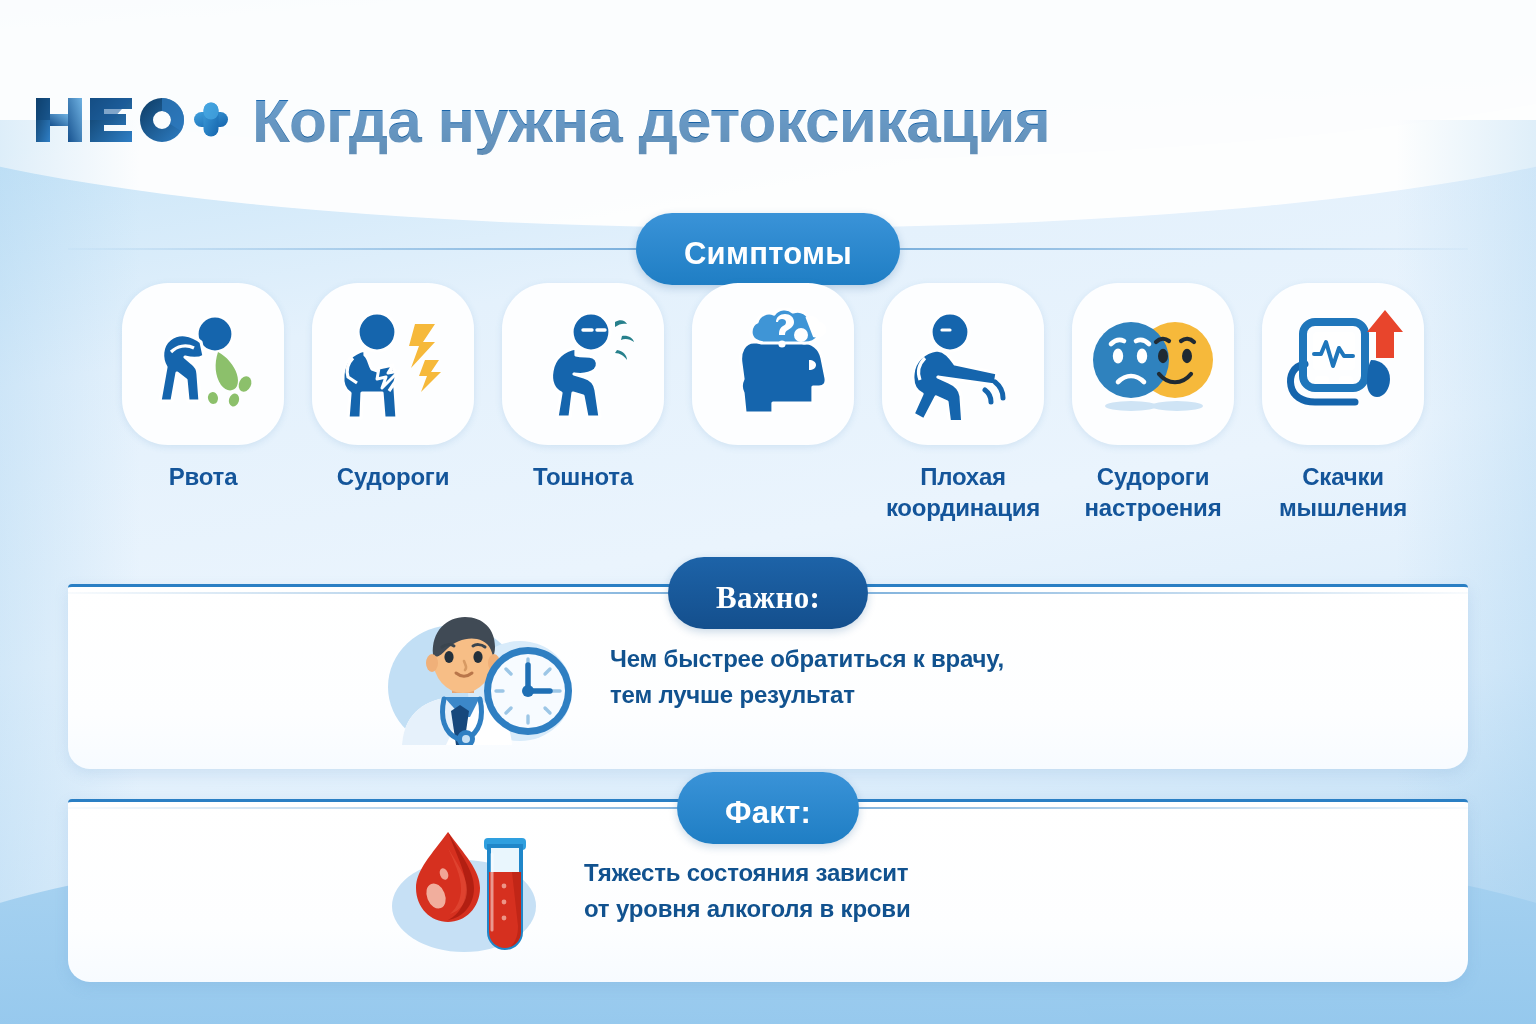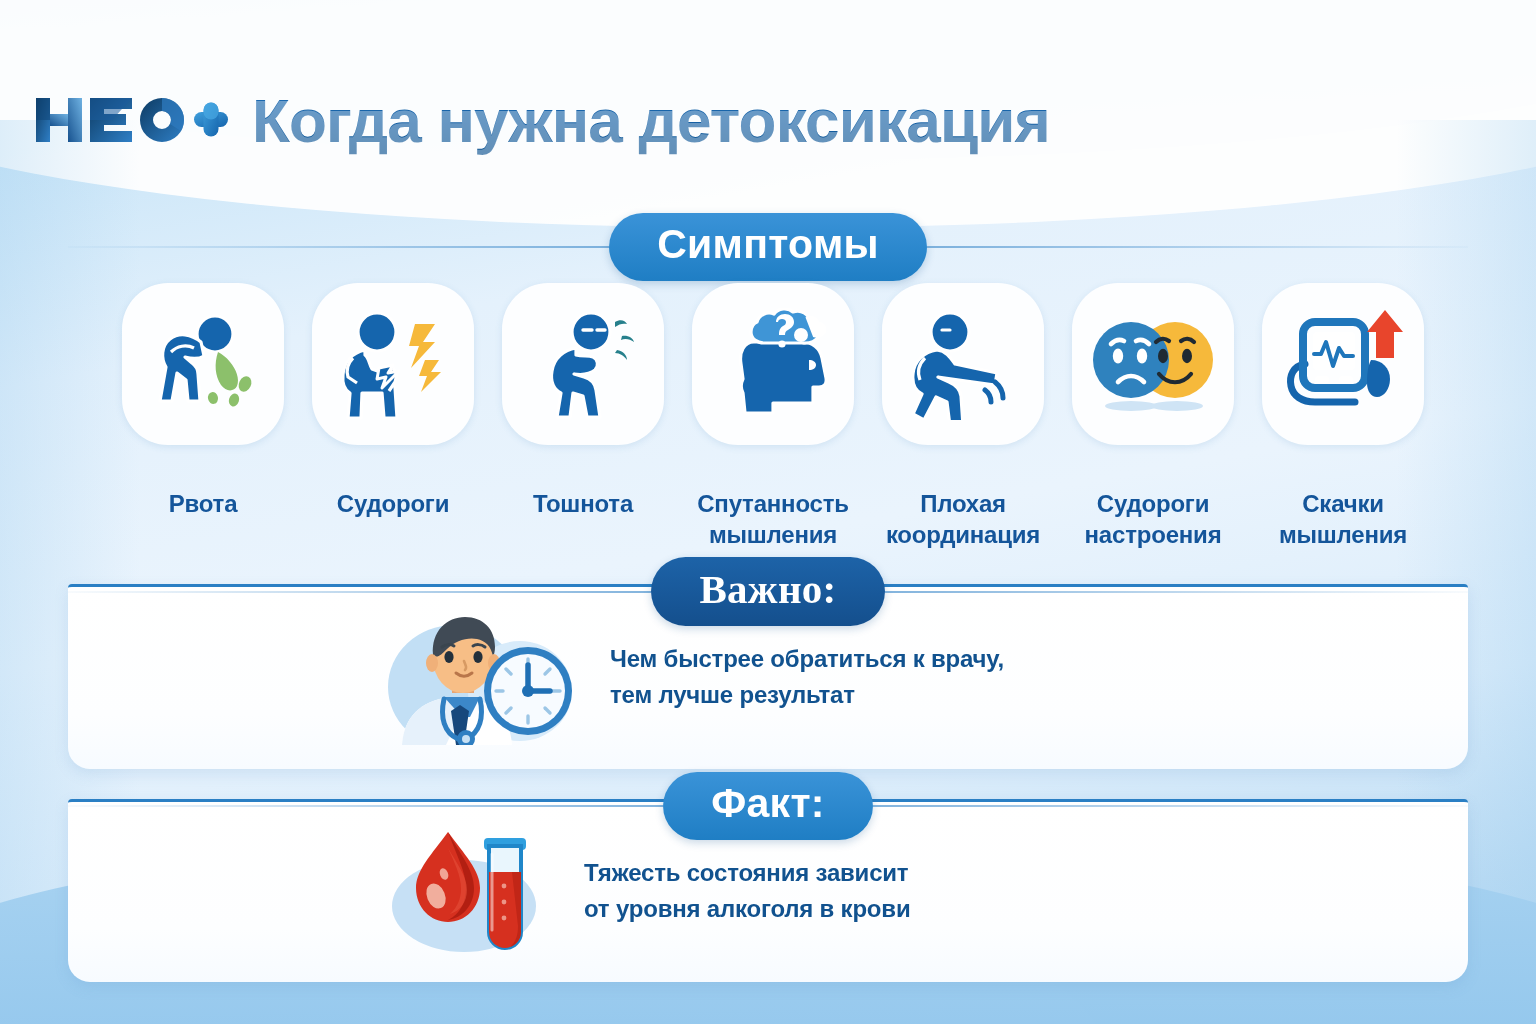--- a/index.html
+++ b/index.html
@@ -129,41 +129,41 @@
     flex: 1 1 auto;
     height: 2px;
     background: linear-gradient(90deg, rgba(120,175,220,0.05), rgba(90,155,210,0.75));
   }
   .rule.right {
     background: linear-gradient(270deg, rgba(120,175,220,0.05), rgba(90,155,210,0.75));
   }
   .badge {
     flex: 0 0 auto;
     color: #ffffff;
-    font-size: 41px;
+    font-size: 31px;
     font-weight: 700;
     letter-spacing: 0.3px;
-    padding: 8px 48px 13px;
+    padding: 23px 48px 13px;
     border-radius: 40px;
     box-shadow: 0 3px 8px rgba(20,80,140,0.22);
     white-space: nowrap;
   }
   .badge.light { background: linear-gradient(180deg, #3a93d8 0%, #1f7ec4 100%); }
   .badge.dark  { background: linear-gradient(180deg, #1d63a8 0%, #144f8d 100%); font-family: Liberation Serif, serif; }
 
   
   .symptoms {
     position: absolute;
     left: 118px;
     top: 283px;
     width: 1310px;
     display: flex;
     justify-content: space-between;
   }
-  .symptom { width: 170px; display: flex; flex-direction: column; align-items: center; gap: 27px; }
+  .symptom { width: 170px; display: flex; flex-direction: column; align-items: center; }
   .sym-card {
     width: 162px; height: 162px;
     background: #fdfeff;
     border-radius: 46px;
     box-shadow: 0 2px 7px rgba(80,140,195,0.16);
     display: flex; align-items: center; justify-content: center;
   }
   .sym-card svg { display: block; }
   .sym-label {
     margin-top: 17px;
@@ -329,24 +329,20 @@
           <path d="M30 56c-2-12 3-22 13-22h48c10 0 18 6 20 16l4 20c1 6-2 9-7 9h-6v16H62v10H34l-2-20c-3-6-2-10 0-14z" fill="#1565ad" stroke="#ffffff" stroke-width="3.2" stroke-linejoin="round"></path>
           <path d="M98 52c4 0 7 2 7 5s-3 5-7 5z" fill="#ffffff"></path>
           <g>
             <path d="M46 14c2-7 10-11 17-8 4-6 14-7 19-2 8-3 16 2 17 10 7 1 11 7 9 13-2 6-9 9-17 8H54c-8 0-14-4-14-11 0-5 3-9 6-10z" fill="#3f95d6" stroke="#ffffff" stroke-width="3.2" stroke-linejoin="round"></path>
             <path d="M96 10c5-2 10 0 11 5 5 0 8 4 7 8-1 4-6 6-11 5z" fill="#ffffff" stroke="#ffffff" stroke-width="2.4"></path>
             <path d="M65 14c0-5 4-8 9-8 5 0 9 3 9 8 0 4-3 6-6 8-2 1-3 2-3 5h-6c0-5 1-7 4-9 2-1 3-2 3-4 0-2-2-3-4-3-2 0-4 1-4 3z" fill="#ffffff"></path>
             <circle cx="71" cy="36" r="3.6" fill="#ffffff"></circle>
             <circle cx="90" cy="27" r="7" fill="#ffffff"></circle>
           </g>
         </svg>
-      </div>
-      <div class="sym-label">
-        <span class="ln">Спутанность</span>
-        <span class="ln">мышления</span>
       </div>
     </div>
 
     <div class="symptom">
       <div class="sym-card">
         <svg width="124" height="112" viewBox="0 0 124 112">
           <g fill="#1565ad" stroke="#ffffff" stroke-width="3.2" stroke-linejoin="round">
             <circle cx="49" cy="24" r="19"></circle>
             <path d="M36 42c-13 2-23 11-24 24-1 10 3 17 9 20l-9 20 11 6 12-23 11 5 3 24h13l-2-30c-1-7-5-11-12-14l-11-5 14 2 43 6 2-12-42-9c-5-7-9-13-18-14z"></path>
             <path d="M24 50c-6 6-8 14-5 22"></path>

